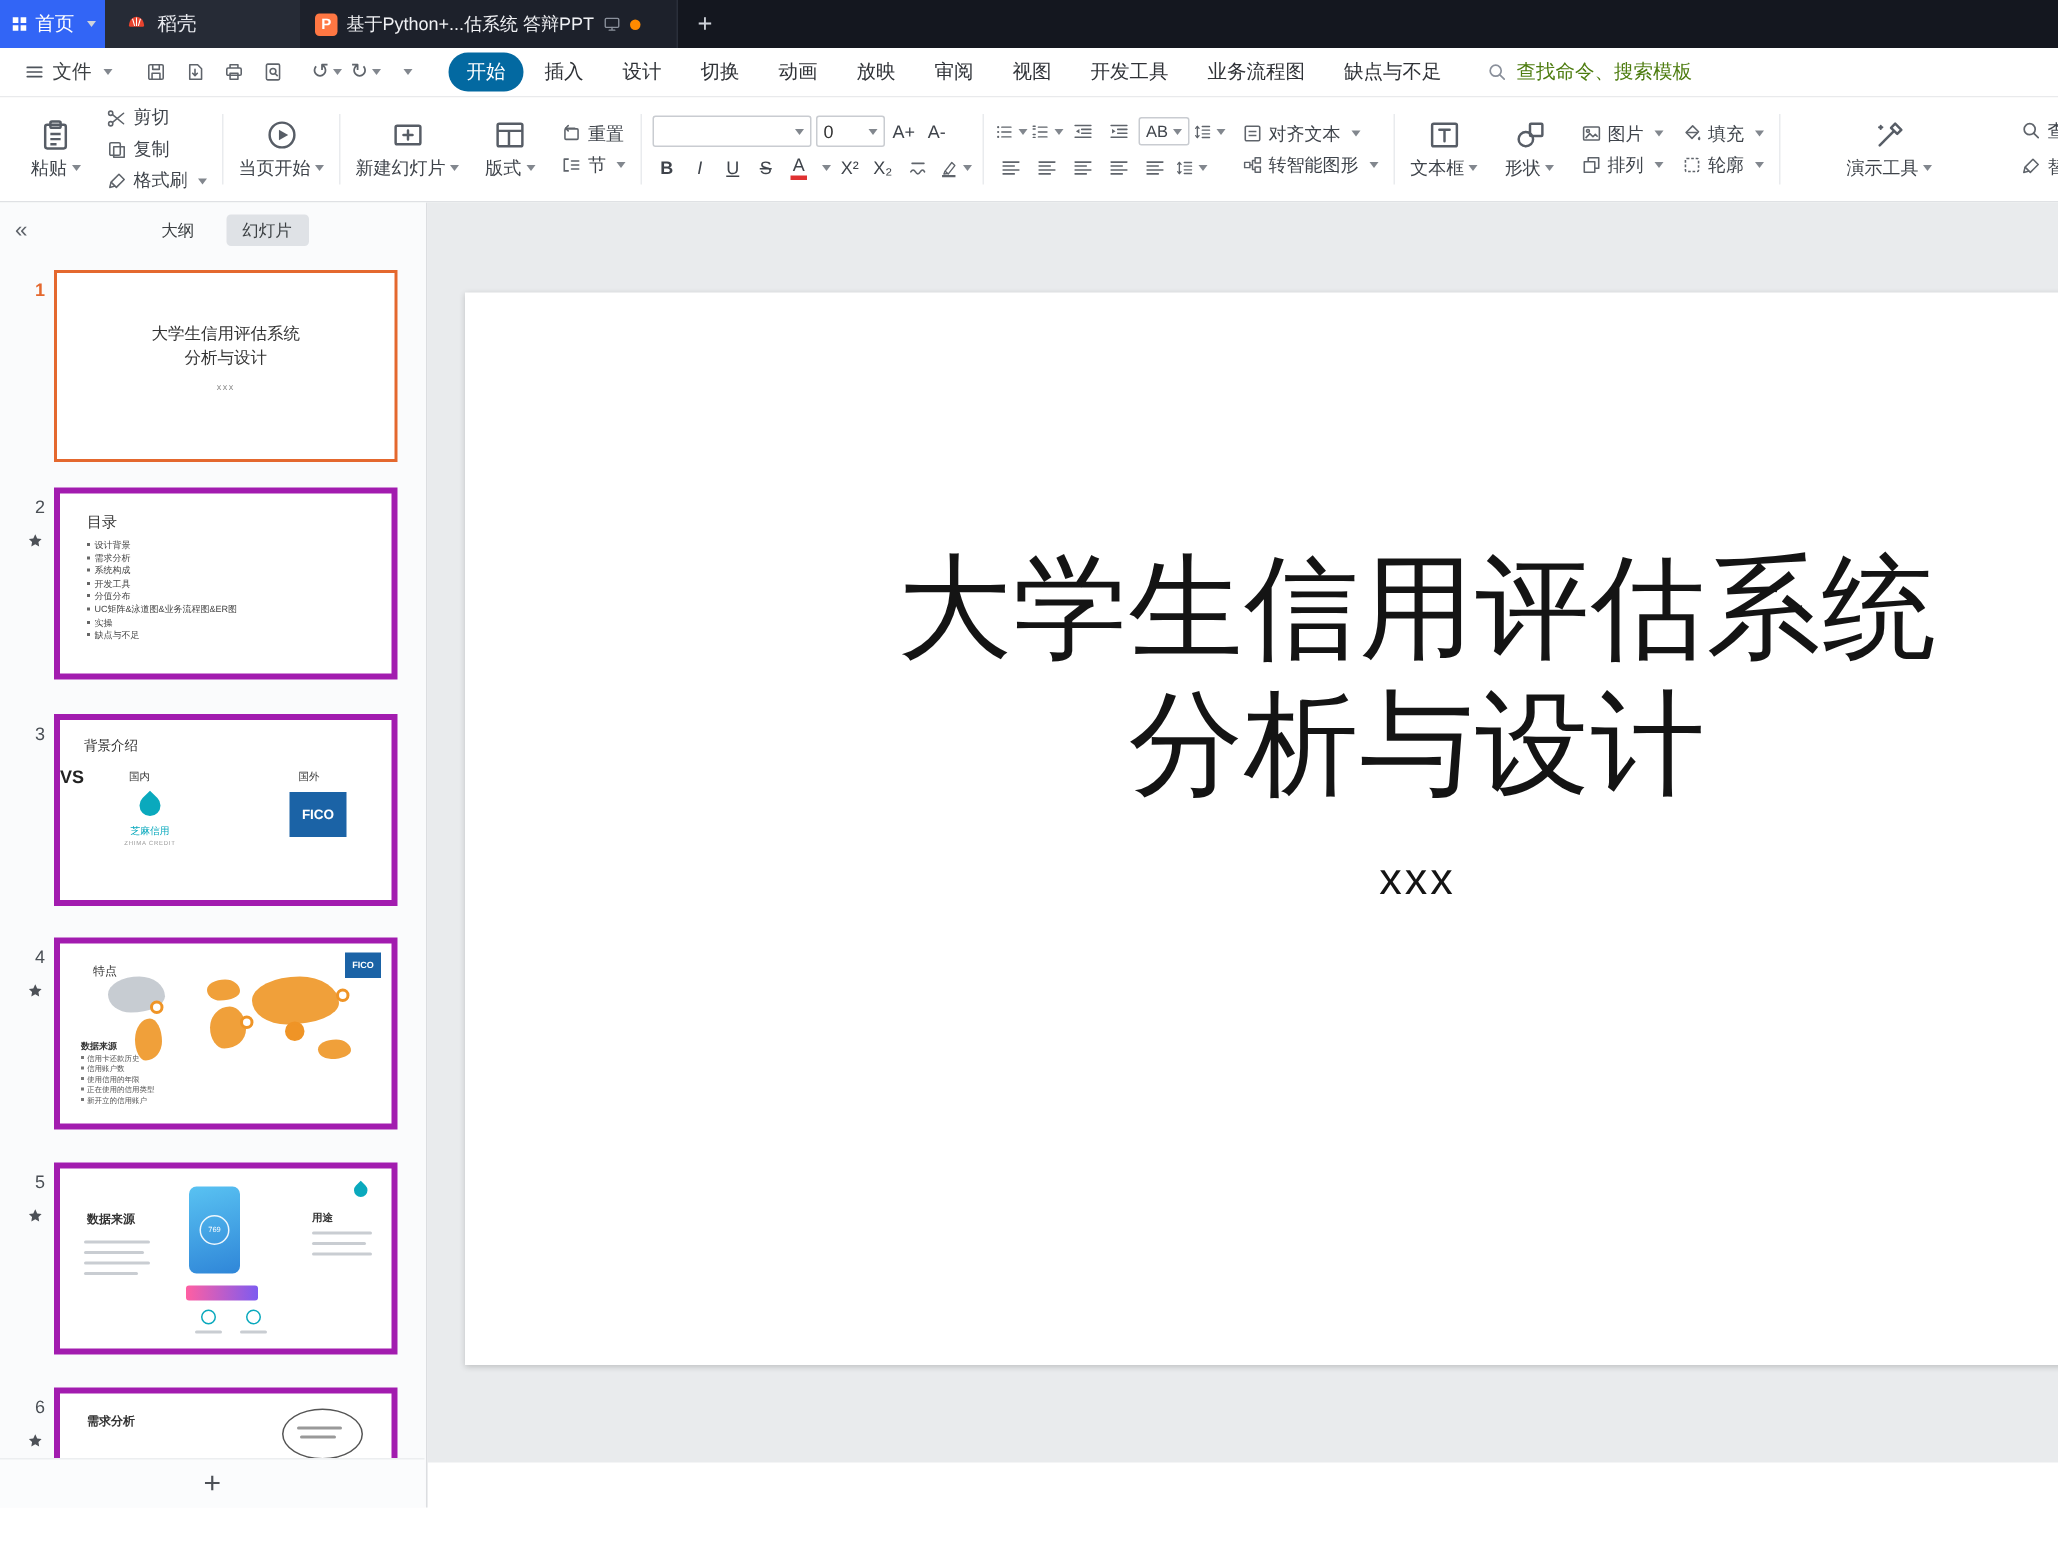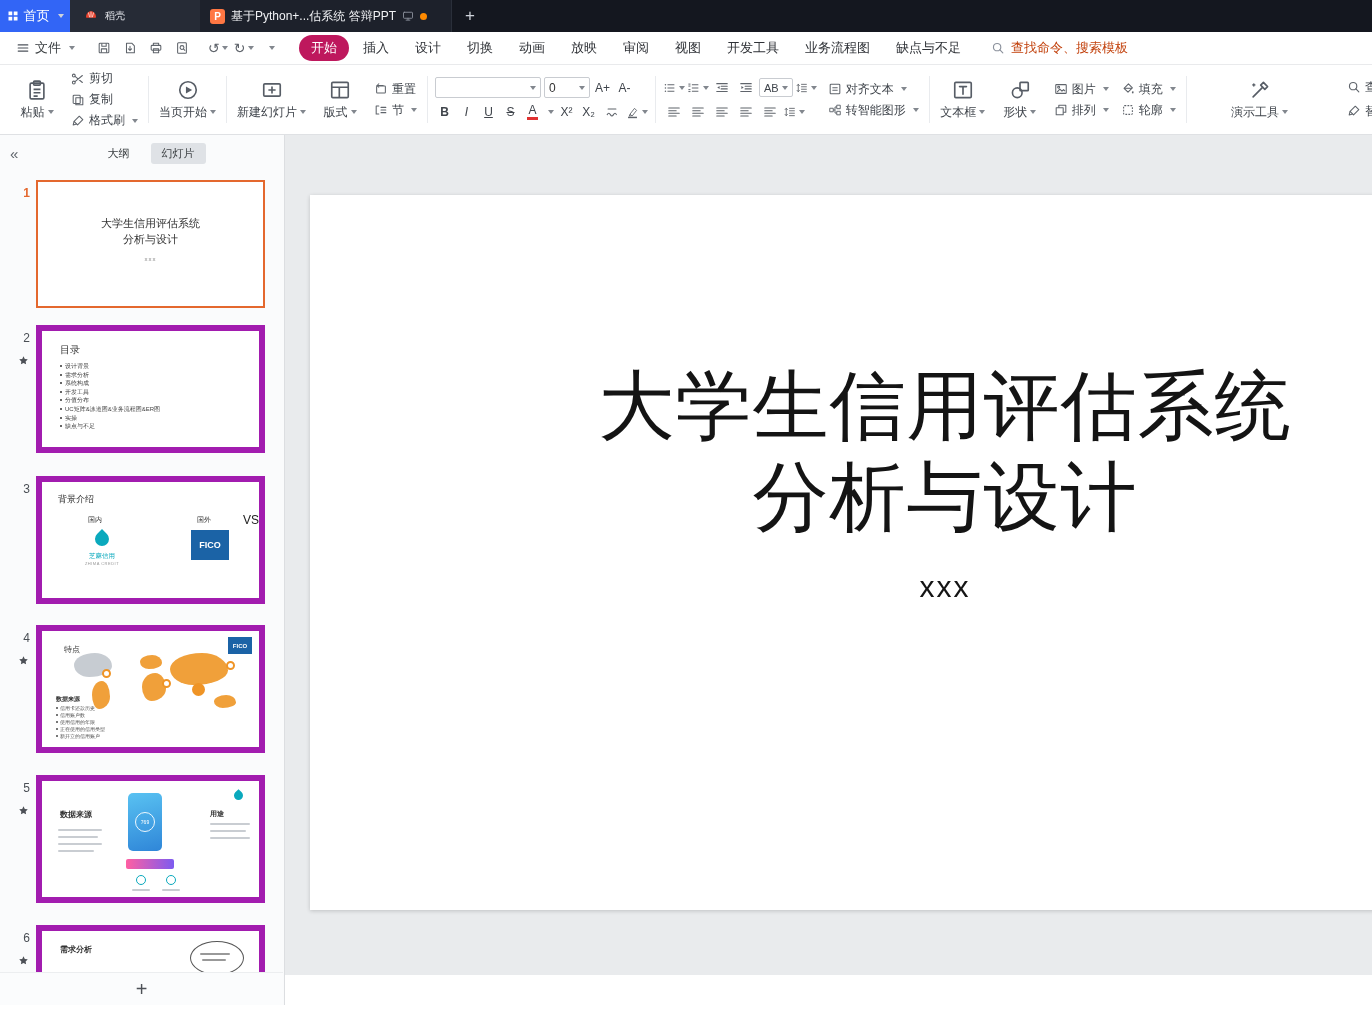--- a/index.html
+++ b/index.html
@@ -8,38 +8,38 @@
 #app{position:relative;width:1372px;height:1034px;background:#fff;overflow:hidden}
 svg{display:block}
 .ic12{width:12px;height:12px}.ic14{width:14px;height:14px}.ic22{width:22px;height:22px}
 .car{display:inline-block;width:0;height:0;border-left:3.5px solid transparent;border-right:3.5px solid transparent;border-top:4px solid #82878e;margin-left:3px;vertical-align:middle;flex:none}
 .car.light{border-top-color:#cfd3da}
 .car.up{border-top:none;border-bottom:4px solid #82878e}
 
 .titlebar{position:absolute;left:0;top:0;width:100%;height:32px;background:#14171f;display:flex;align-items:stretch}
 .home-btn{width:70px;background:#3265f6;color:#fff;display:flex;align-items:center;justify-content:center;gap:5px;font-size:13px;cursor:pointer}
 .home-btn svg{color:#fff}
-.shell-tab{width:130px;background:#262b36;color:#e7e9ee;display:flex;align-items:center;gap:7px;padding:16px 14px;font-size:10px}
+.shell-tab{width:130px;background:#262b36;color:#e7e9ee;display:flex;align-items:center;gap:7px;padding:16px 14px;font-size:13px}
 .doc-tab{width:252px;background:#1d212b;color:#f0f1f4;display:flex;align-items:center;gap:6px;padding:0 10px;font-size:12px;border-right:1px solid #2a2f3a}
 .ppt-badge{width:15px;height:15px;border-radius:3px;background:#ff7743;color:#fff;font-size:10px;font-weight:bold;display:flex;align-items:center;justify-content:center;flex:none}
 .doc-title{white-space:nowrap;overflow:hidden;text-overflow:ellipsis}
 .doc-tab .dim{color:#8b919c;flex:none}
 .unsaved-dot{width:7px;height:7px;border-radius:50%;background:#ff8a00;flex:none}
 .newtab-btn{width:36px;display:flex;align-items:center;justify-content:center;color:#cfd3da;font-size:17px}
 
 .menubar{position:absolute;left:0;top:32px;width:100%;height:33px;background:#fff;border-bottom:1px solid #e9eaec;display:flex;align-items:center;padding:0 10px}
 .file-menu{display:flex;align-items:center;gap:5px;color:#3c4043;font-size:13px;padding:0 6px}
 .file-menu svg{color:#4d535b}
 .qicons,.undo-redo{display:flex;align-items:center;margin-left:10px}
 .qicon{width:26px;height:24px;display:flex;align-items:center;justify-content:center;color:#5f646b;border-radius:3px}
 .uglyph{font-size:14px;color:#5f646b;font-family:"DejaVu Sans",sans-serif}
 .rtabs{display:flex;align-items:center;margin-left:16px;gap:2px}
 .rtab{padding:4px 12px;font-size:13px;color:#2f3237;border-radius:14px;white-space:nowrap}
-.rtab.active{background:#be185d;color:#fff}
-.searchbox{display:flex;align-items:center;gap:6px;margin-left:18px;color:#c2410c;font-size:13px}
+.rtab.active{background:#0369a1;color:#fff}
+.searchbox{display:flex;align-items:center;gap:6px;margin-left:18px;color:#4d7c0f;font-size:13px}
 .searchbox svg{color:#8a909b}
 
 .ribbon{position:absolute;left:0;top:65px;width:100%;height:70px;background:#fff;border-bottom:1px solid #dfe1e4;display:flex;align-items:stretch;padding:3px 6px;overflow:hidden}
 .rgroup{display:flex;align-items:center;gap:5px;padding:0 5px}
 .rdiv{width:1px;background:#e9ebee;margin:8px 2px;flex:none}
 .bigbtn{min-width:52px;display:flex;flex-direction:column;align-items:center;justify-content:center;gap:3px;color:#3f444b;font-size:12px;padding:0 3px}
 .bigbtn svg{color:#575d66}
 .lblrow{display:flex;align-items:center;white-space:nowrap}
 .smallcol{display:flex;flex-direction:column;justify-content:center;gap:1px}
 .smallbtn{display:flex;align-items:center;gap:4px;font-size:12px;color:#3f444b;height:20px;padding:0 3px;white-space:nowrap}
@@ -65,35 +65,35 @@
 .side-head{height:36px;display:flex;align-items:center;padding:0 10px}
 .collapse-btn{color:#5f646b;font-size:15px;width:18px}
 .side-tabs{display:flex;gap:10px;margin:0 auto}
 .side-tab{padding:3px 11px;font-size:11px;color:#3c4043;border-radius:3px}
 .side-tab.active{background:#dfe2e6}
 .thumbs{position:absolute;top:36px;left:0;right:1px;bottom:33px;overflow:hidden}
 .trow{position:absolute;left:0;width:100%;height:130px}
 .tnum{position:absolute;left:14px;top:6px;font-size:12px;color:#4a4f55;width:16px;text-align:right}
 .tnum.sel{color:#e4682e;font-weight:bold}
 .tstar{position:absolute;left:18px;top:30px;color:#4d5157}
-.thumb{position:absolute;left:36px;top:0;width:229px;height:128px;background:#fff;border:6px solid #a21caf;overflow:hidden}
+.thumb{position:absolute;left:36px;top:0;width:229px;height:128px;background:#fff;border:4px solid #a21caf;overflow:hidden}
 .thumb.selected{border:2px solid #e4682e}
 .addrow{position:absolute;bottom:0;left:0;right:1px;height:33px;display:flex;align-items:center;justify-content:center;border-top:1px solid #eceef0;background:#fbfcfd}
 .addrow .plus{font-size:20px;color:#4d5157;line-height:20px}
 
 .t1-title{margin-top:33px;text-align:center;font-size:11px;line-height:16px;color:#333}
 .t1-sub{margin-top:9px;text-align:center;font-size:6px;color:#888;letter-spacing:1px}
 .t2-pad{padding:12px 8px 0 18px}
 .t2-title{font-size:10px;color:#333;margin-bottom:5px}
 .t2-list{list-style:none}
 .t2-list li{font-size:6px;line-height:8.6px;color:#444;white-space:nowrap}
 .t2-list li::before{content:"";display:inline-block;width:2px;height:2px;background:#666;margin:0 3px 1px 0}
 .t3-title{position:absolute;left:16px;top:11px;font-size:9px;color:#333}
 .t3-dom{position:absolute;left:46px;top:33px;font-size:7px;color:#333}
-.t3-vs{position:absolute;left:0;right:0;top:31px;text-align:right;font-size:12px;font-weight:normal;color:#222}
+.t3-vs{position:absolute;left:0;right:0;top:31px;text-align:left;font-size:12px;font-weight:bold;color:#222}
 .t3-abr{position:absolute;right:48px;top:33px;font-size:7px;color:#333}
 .t3-zhima{position:absolute;left:30px;top:50px;width:60px;text-align:center}
 .dropicon{width:14px;height:14px;background:#0aa9bd;border-radius:0 50% 50% 50%;transform:rotate(45deg);margin:0 auto}
 .t3-zh-name{font-size:6.5px;color:#0aa9bd;margin-top:6px}
 .t3-zh-sub{font-size:4px;color:#999;letter-spacing:.5px}
 .ficobox{background:#1b63a6;color:#fff;font-weight:bold;display:flex;align-items:center;justify-content:center}
 .t3-fico{position:absolute;right:30px;top:48px;width:38px;height:30px;font-size:9px}
 .t4-fico{position:absolute;right:7px;top:6px;width:24px;height:17px;font-size:6px}
 .t4-title{position:absolute;left:22px;top:13px;font-size:8px;font-weight:normal;color:#333}
 .t4-map{position:absolute;left:32px;top:22px;width:175px;height:66px}

